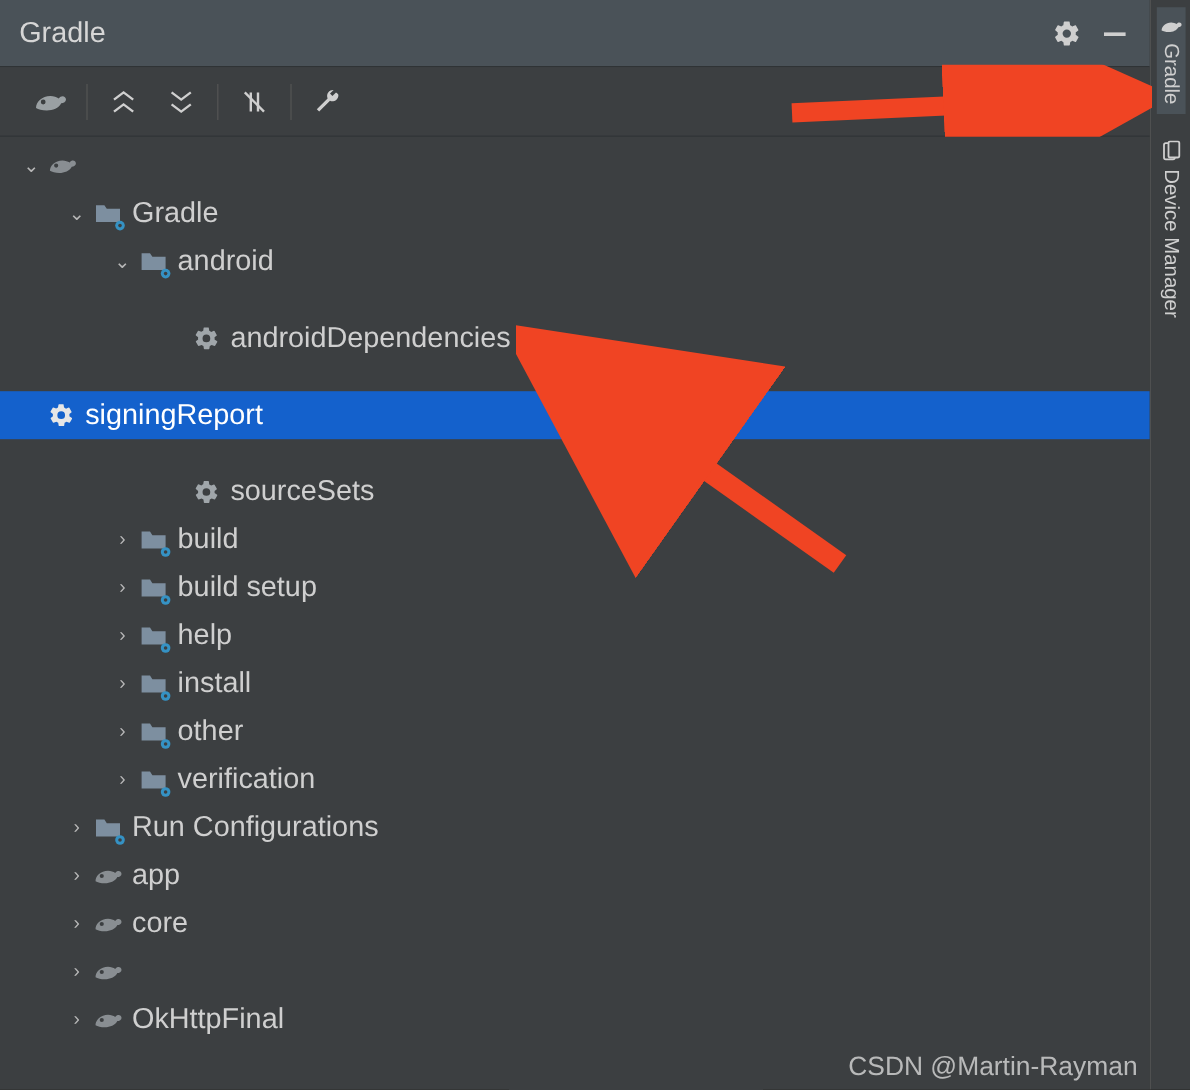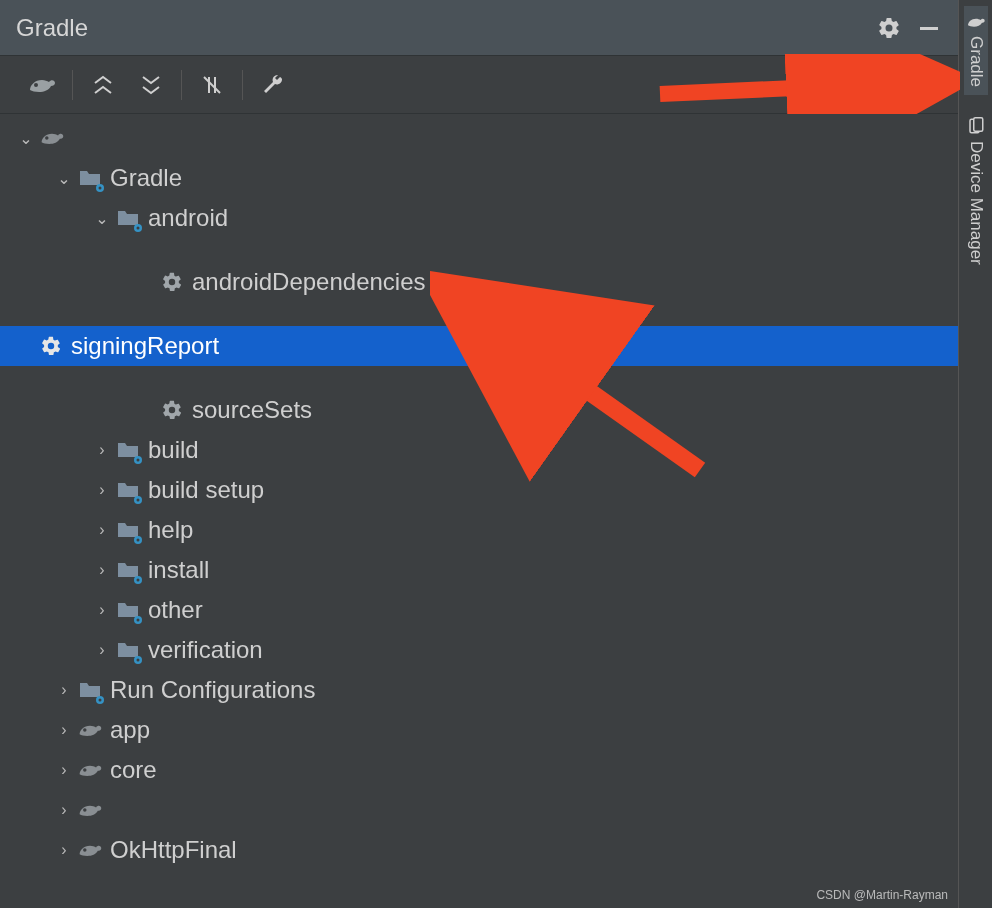--- a/index.html
+++ b/index.html
@@ -18,21 +18,21 @@
   .row.selected { background: #1461cc; color: #fff; padding-left: 37px; }
   .chev { width: 20px; display: inline-flex; justify-content: center; align-items: center; font-size: 16px; color: #b8b8b8; margin-right: 2px; }
   .ico { width: 28px; height: 28px; display: inline-flex; align-items: center; justify-content: center; margin-right: 6px; flex-shrink: 0; }
   .folder-gear { position: relative; }
   .folder-gear .tiny-gear { position: absolute; right: -2px; bottom: -2px; }
   .label { }
   .indent-0 { padding-left: 16px; }
   .indent-1 { padding-left: 54px; }
   .indent-2 { padding-left: 92px; }
   .indent-3 { padding-left: 158px; margin-top: 24px; }
-  .watermark { position: absolute; right: 10px; bottom: 6px; color: #d8d8d8; font-size: 12px; opacity: 0.8; pointer-events: none; }
+  .watermark { position: absolute; right: 10px; bottom: 6px; color: #d8d8d8; font-size: 22px; opacity: 0.8; pointer-events: none; }
   .rail-tab { writing-mode: vertical-rl; color: #cfcfcf; font-size: 17px; padding: 8px 2px; display: flex; align-items: center; gap: 6px; cursor: pointer; }
   .rail-tab.active { background: #4a5258; }
   .arrow-annot { position: absolute; pointer-events: none; }
 </style>
 </head>
 <body>
 
 <div class="app">
   <div class="main">
 

